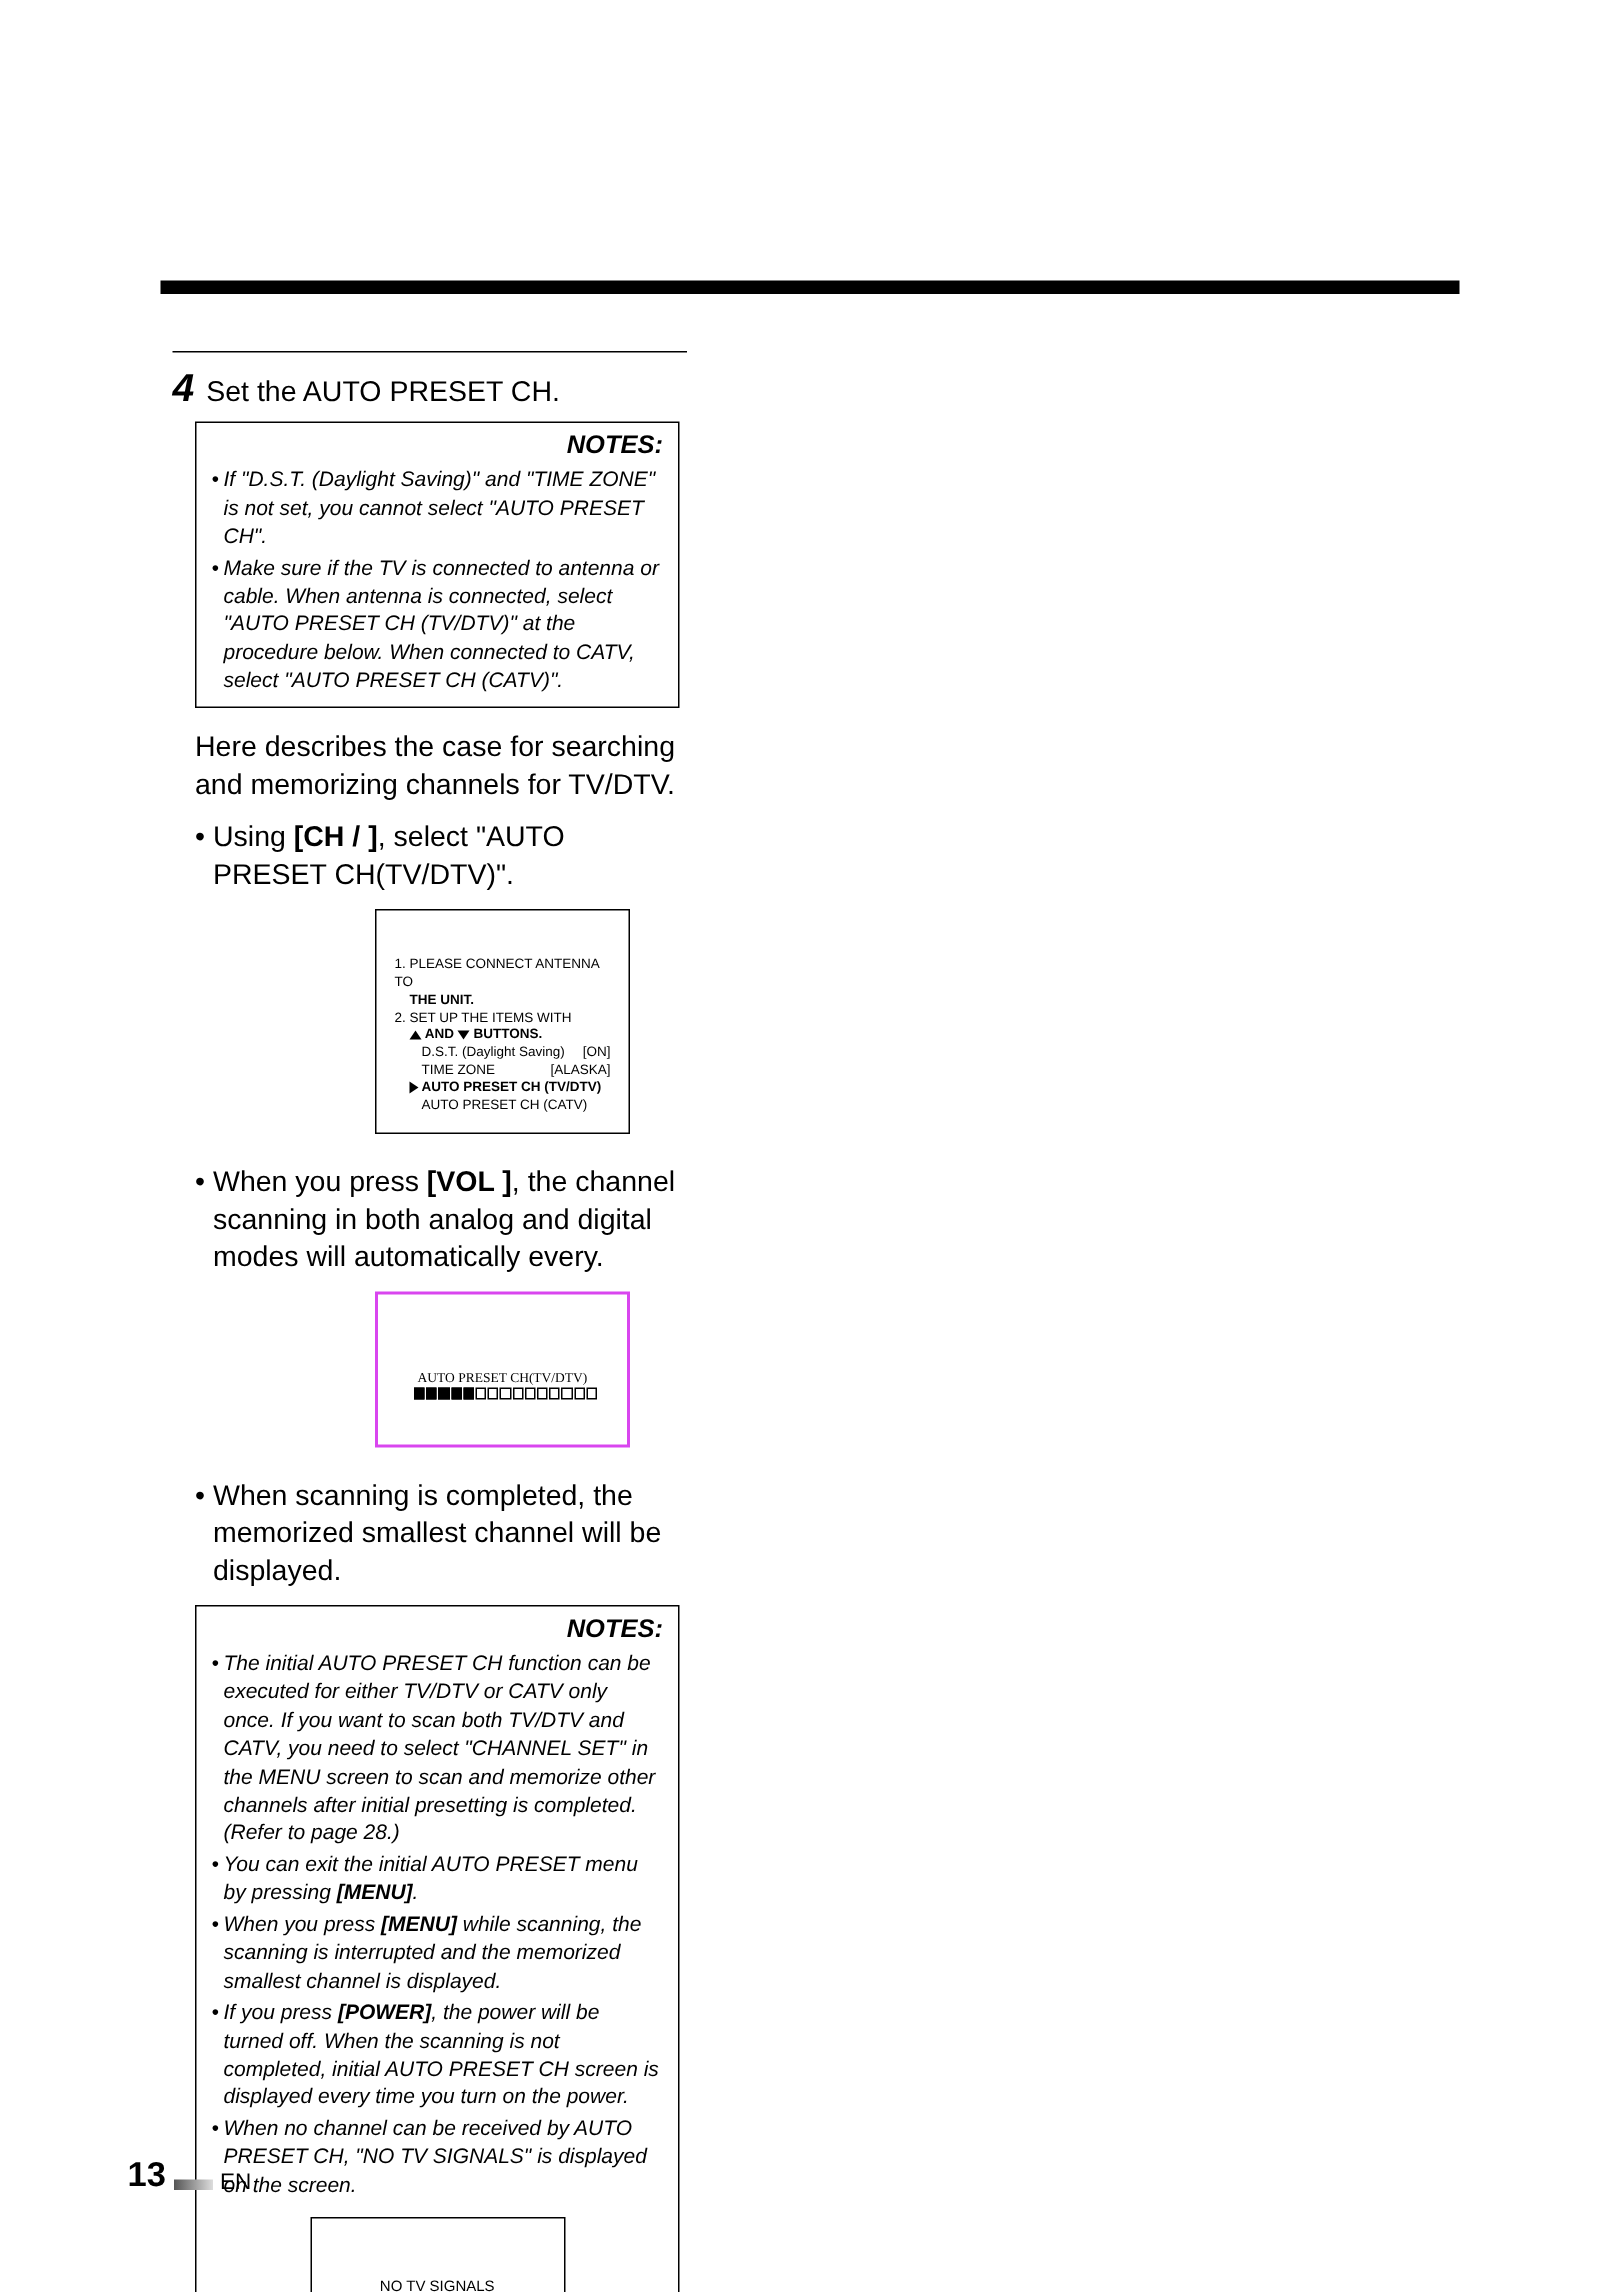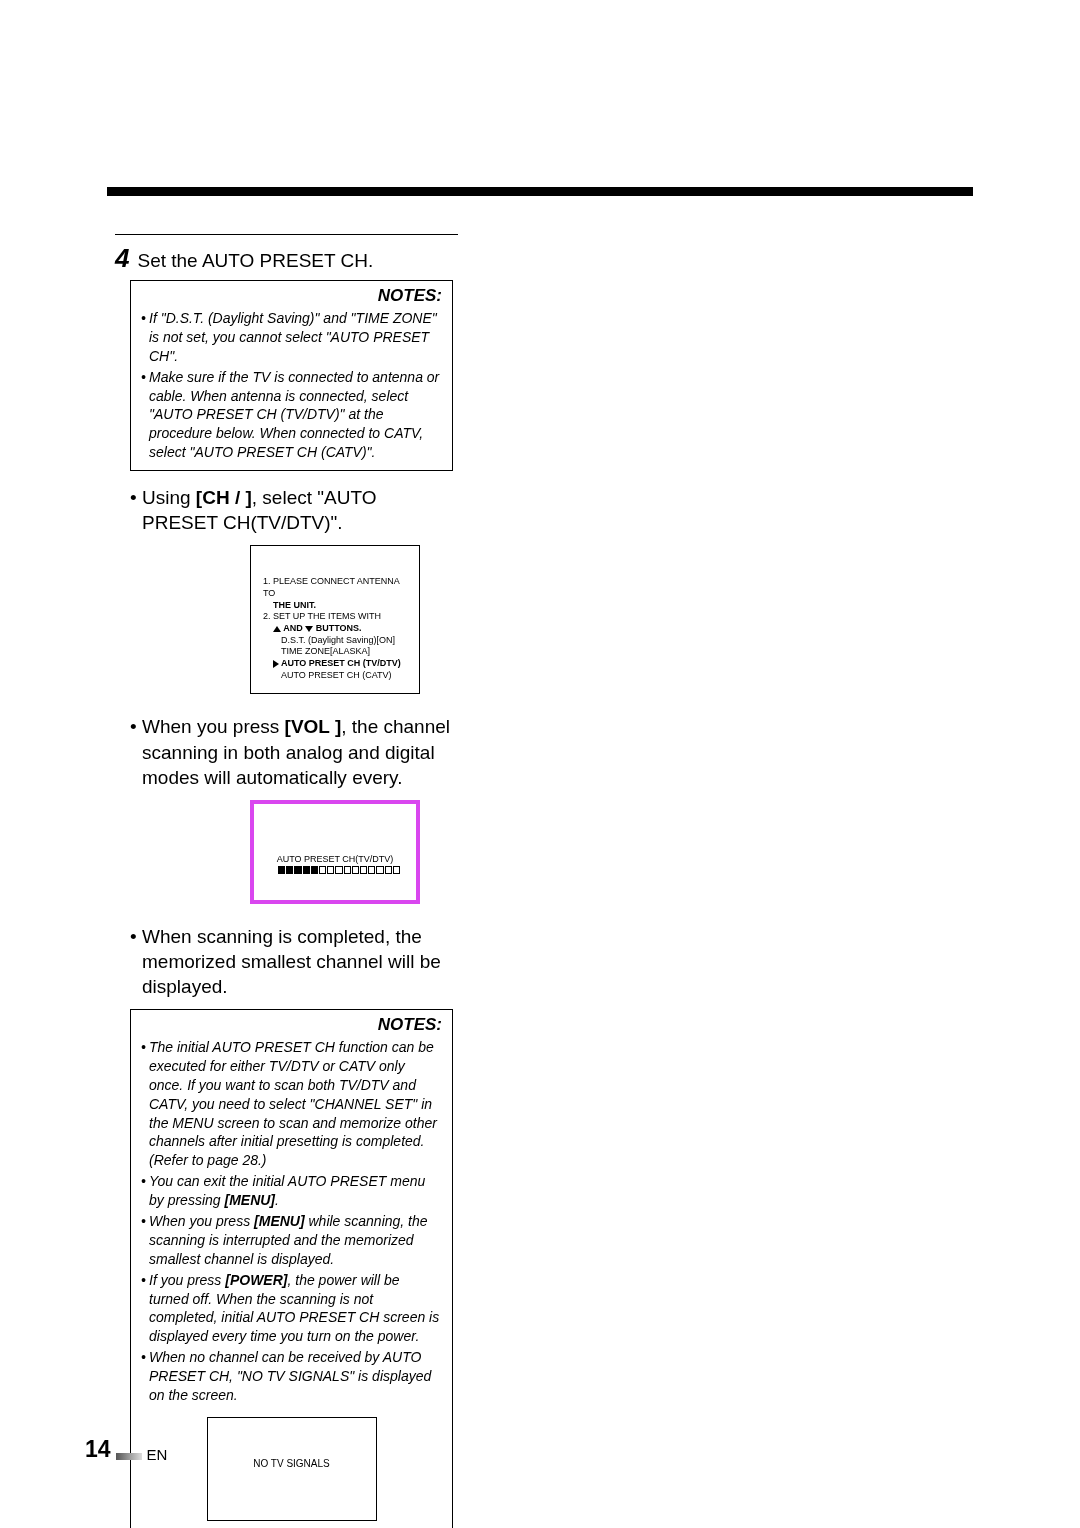--- a/index.html
+++ b/index.html
@@ -12,24 +12,24 @@
   .step-rule { width: 343px; height: 1px; background: #000; margin-bottom: 10px; }
   .notes-box { border: 1px solid #000; padding: 5px 10px 8px 10px; width: 323px; margin: 0 0 14px 15px; }
   .notes-title { font-weight: bold; font-style: italic; font-size: 17px; margin-bottom: 3px; text-align: right; }
   .note-item { display: flex; font-style: italic; font-size: 14px; line-height: 1.35; margin-top: 2px; }
   .note-bullet { flex: 0 0 8px; }
   .body-p { font-size: 19px; line-height: 1.32; margin: 0 0 10px 15px; width: 320px; }
   .body-line { display: flex; font-size: 19px; line-height: 1.32; margin: 0 0 10px 15px; width: 324px; }
   .bullet { flex: 0 0 12px; }
   b { font-weight: bold; }
   .osd-box { border: 1px solid #000; width: 170px; margin: 0 auto 20px auto; padding: 30px 12px 12px 12px; font-size: 9px; line-height: 1.3; font-family: Arial, Helvetica, sans-serif; }
-  .osd-row { display: flex; justify-content: flex-start; }
+  .osd-row { display: flex; justify-content: space-between; }
   .osd-indent1 { padding-left: 10px; font-weight: bold; }
   .osd-indent2 { padding-left: 18px; }
-  .osd-box2 { border: 4px solid #d946ef; width: 170px; height: 104px; margin: 0 auto 20px auto; position: relative; }
+  .osd-box2 { border: 2px solid #d946ef; width: 170px; height: 104px; margin: 0 auto 20px auto; position: relative; font-family: Liberation Serif, serif; }
   .osd-box2 .lbl { position: absolute; width: 100%; text-align: center; top: 50px; font-size: 9px; }
   .progress { position: absolute; left: 24px; top: 62px; width: 122px; height: 8px; display: flex; gap: 1px; }
   .progress span { flex: 1; border: 1px solid #000; }
   .progress span.fill { background: #000; }
   .osd-box3 { border: 1px solid #000; width: 170px; height: 104px; margin: 12px auto 0 auto; position: relative; }
   .osd-box3 .lbl { position: absolute; width: 100%; text-align: center; top: 40px; font-size: 10px; }
   .notes-box2 { border: 1px solid #000; padding: 5px 10px 12px 10px; width: 323px; margin: 0 0 0 15px; }
   .footer { position: absolute; left: 85px; bottom: 65px; display: flex; align-items: flex-end; gap: 5px; }
   .page-num { font-weight: bold; font-size: 23px; }
   .page-tick { width: 26px; height: 7px; background: linear-gradient(to right, #555, #ddd); display: inline-block; margin-bottom: 3px; }
@@ -57,20 +57,21 @@
       <div class="note-item">
         <span class="note-bullet">•</span>
         <span>If "D.S.T. (Daylight Saving)" and "TIME ZONE" is not set, you cannot select "AUTO PRESET CH".</span>
       </div>
       <div class="note-item">
         <span class="note-bullet">•</span>
         <span>Make sure if the TV is connected to antenna or cable. When antenna is connected, select "AUTO PRESET CH (TV/DTV)" at the procedure below.  When connected to CATV, select "AUTO PRESET CH (CATV)".</span>
       </div>
     </div>
 
+    <p class="body-p">Here describes the case for searching and memorizing channels for TV/DTV.</p>
 
     <div class="body-line">
       <span class="bullet">•</span>
       <span>
         <span>Using </span><b>[CH    /   ]</b><span>, select "AUTO PRESET CH(TV/DTV)".</span>
       </span>
     </div>
 
     <div class="osd-box">
       <div>1. PLEASE CONNECT ANTENNA TO</div>
@@ -160,17 +161,17 @@
       </div>
 
       <div class="osd-box3">
         <div class="lbl">NO TV SIGNALS</div>
       </div>
     </div>
 
   </div>
 
   <div class="footer">
-    <span class="page-num">14</span>
+    <span class="page-num">13</span>
     <span class="page-tick"></span>
     <span class="page-lang">EN</span>
   </div>
 </div>
 
 </body></html>

